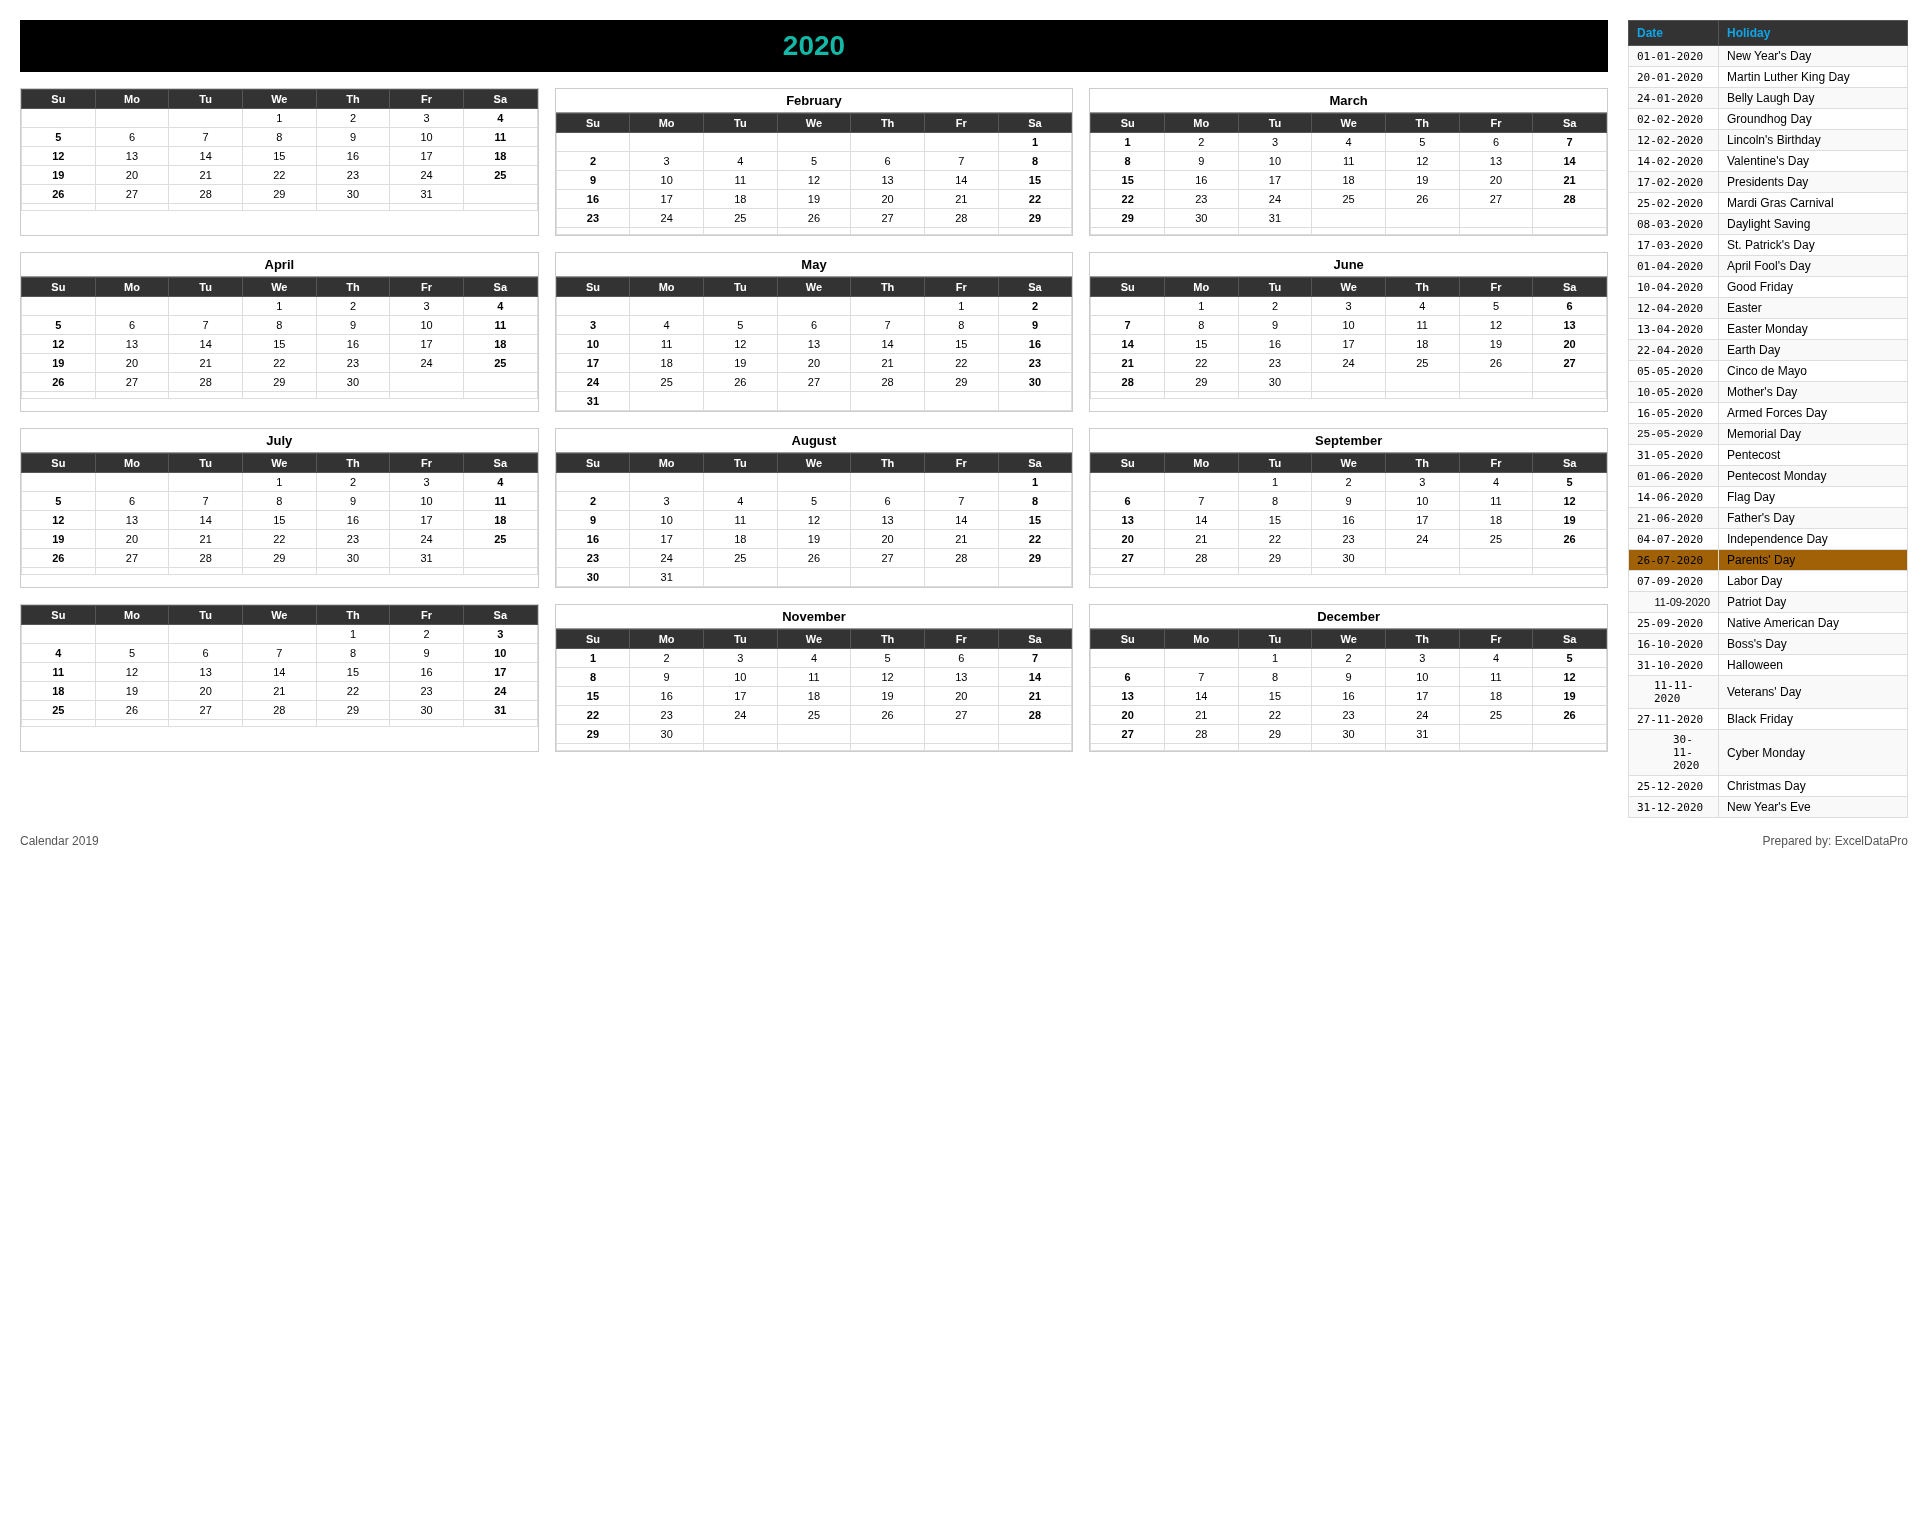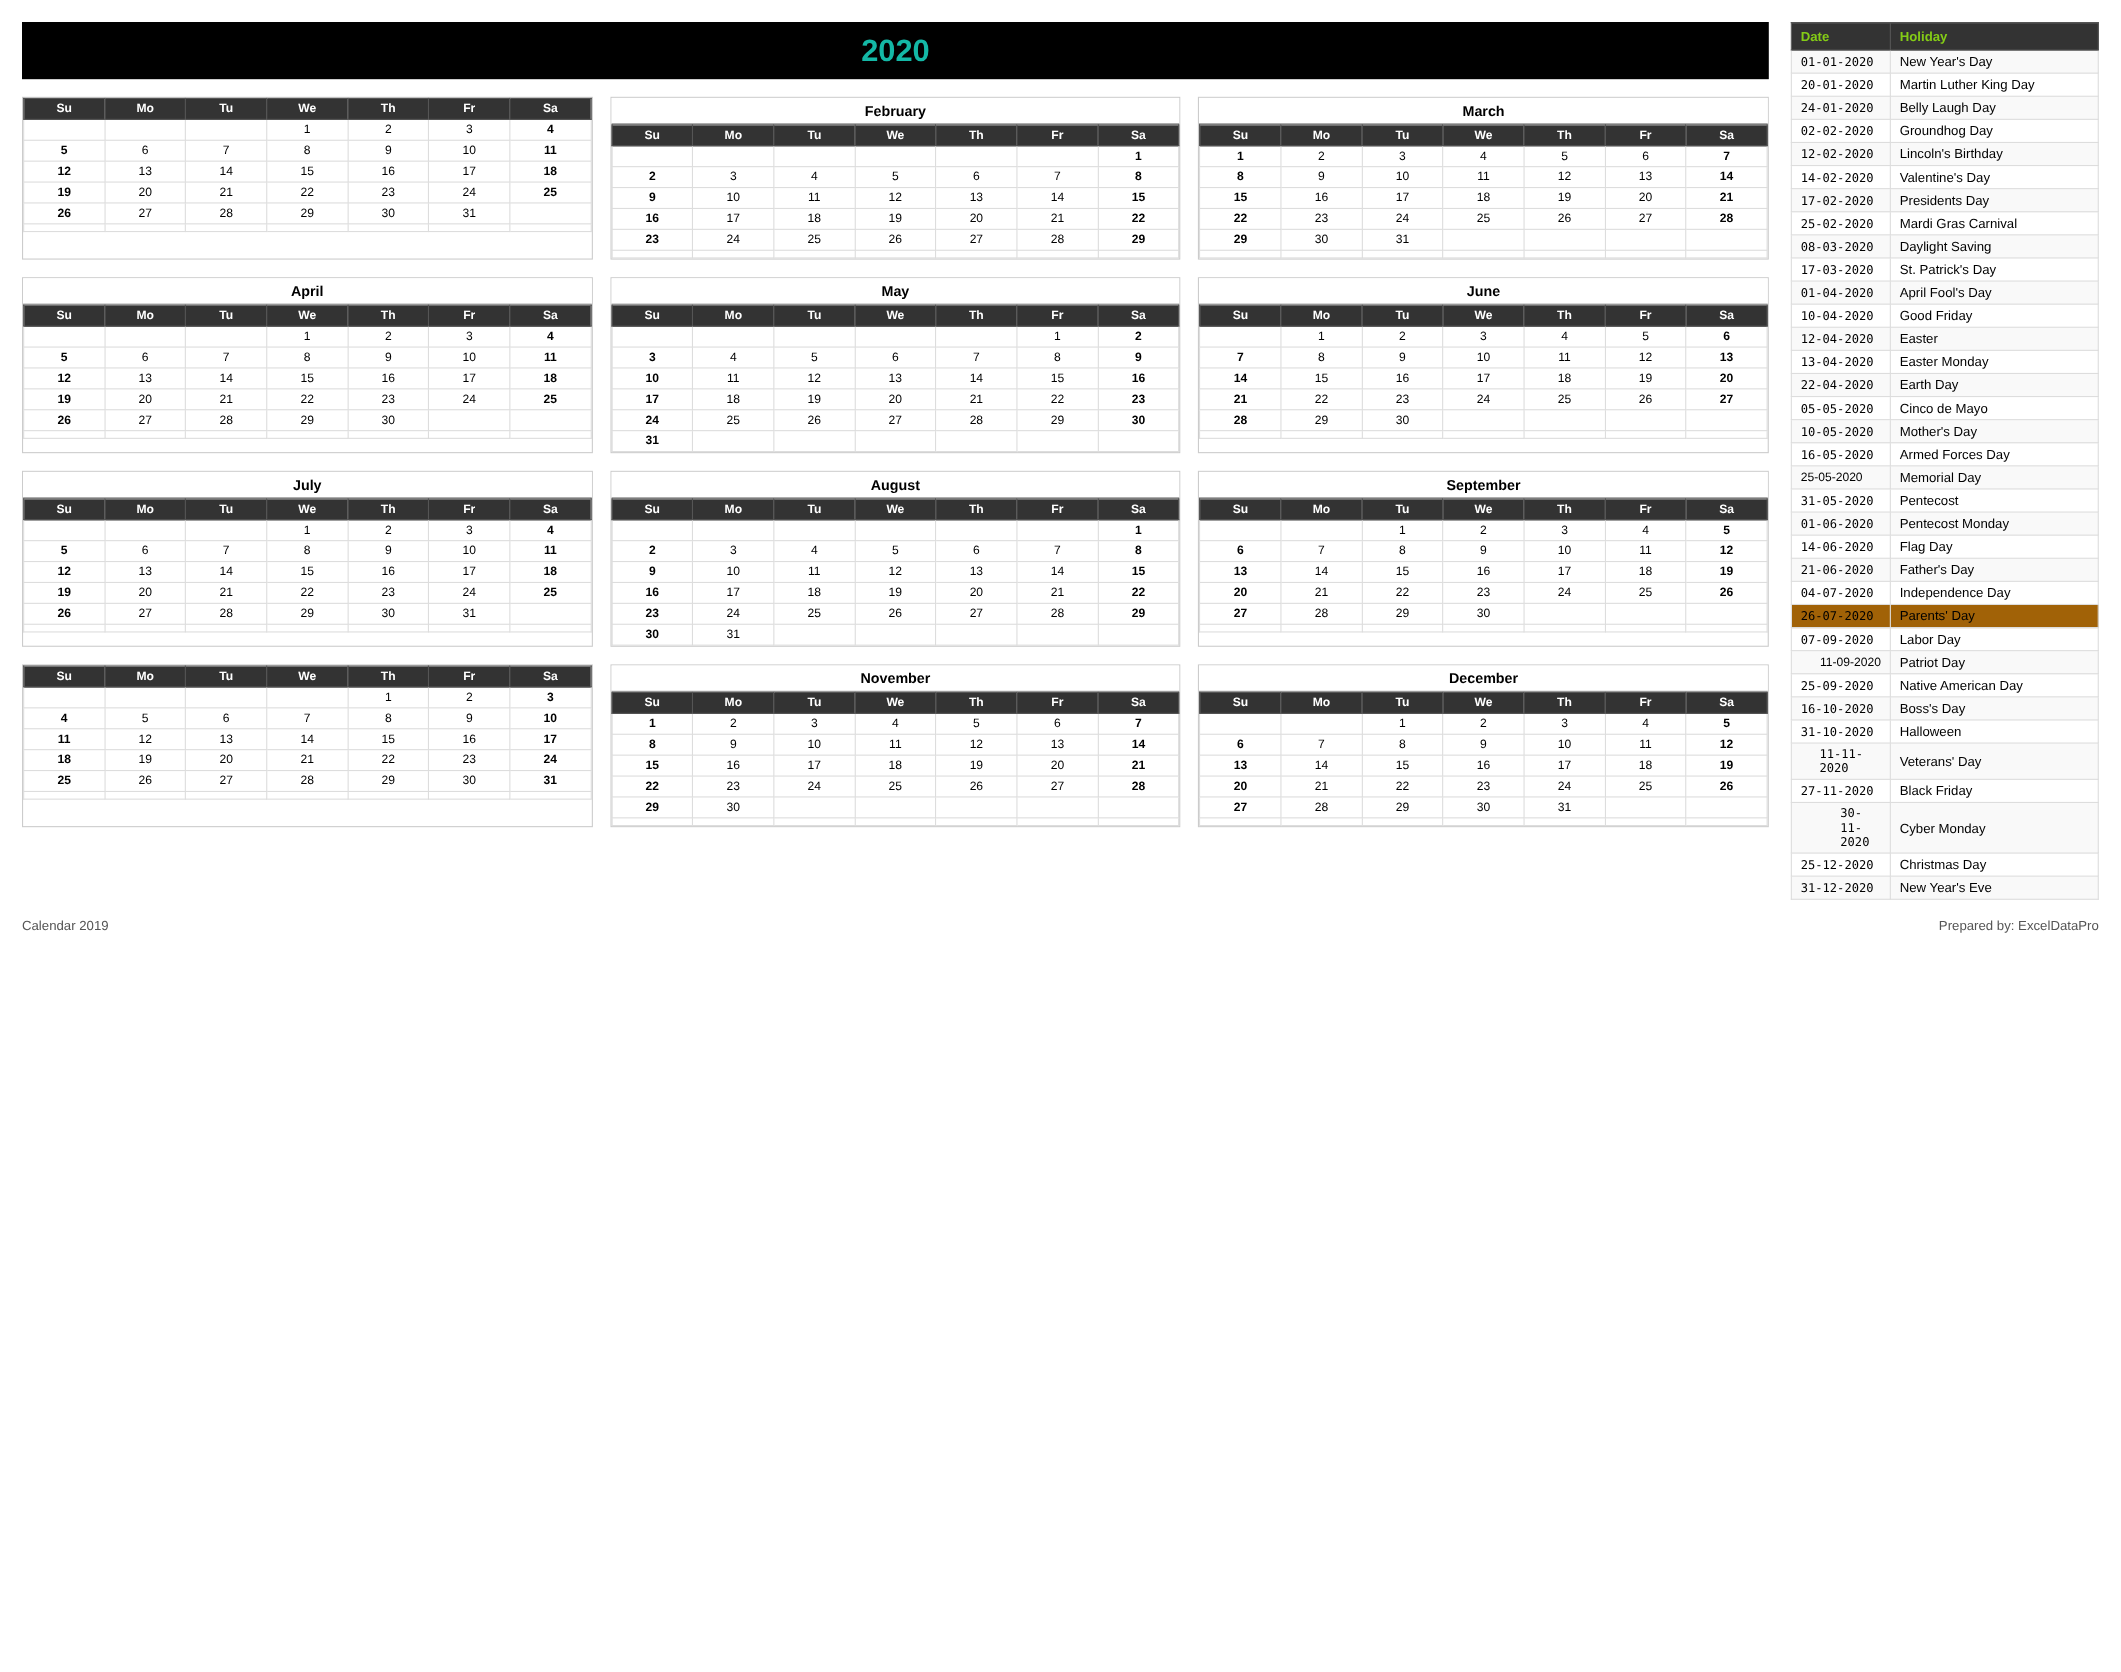--- a/index.html
+++ b/index.html
@@ -80,21 +80,21 @@
       width: 280px;
       flex-shrink: 0;
     }
     .holiday-table {
       width: 100%;
       border-collapse: collapse;
       font-size: 12px;
     }
     .holiday-table thead tr th {
       background: #333;
-      color: #84cc16;
+      color: #0ea5e9;
       padding: 5px 8px;
       border: 1px solid #555;
       text-align: left;
     }
     .holiday-table thead tr th:first-child {
       width: 90px;
     }
     .holiday-table tbody tr td {
       padding: 3px 8px;
       border: 1px solid #ddd;
@@ -1055,21 +1055,21 @@
             </tr>
             <tr style="background: rgb(249, 249, 249);">
               <td style="font-family: monospace; font-size: 11px;">10-05-2020</td>
               <td>Mother's Day</td>
             </tr>
             <tr>
               <td style="font-family: monospace; font-size: 11px;">16-05-2020</td>
               <td>Armed Forces Day</td>
             </tr>
             <tr style="background: rgb(249, 249, 249);">
-              <td style="font-family: Liberation Sans, sans-serif; font-size: 11px;">25-05-2020</td>
+              <td style="font-family: Liberation Mono, monospace; font-size: 11px;">25-05-2020</td>
               <td>Memorial Day</td>
             </tr>
             <tr>
               <td style="font-family: monospace; font-size: 11px;">31-05-2020</td>
               <td>Pentecost</td>
             </tr>
             <tr style="background: rgb(249, 249, 249);">
               <td style="font-family: monospace; font-size: 11px;">01-06-2020</td>
               <td>Pentecost Monday</td>
             </tr>

